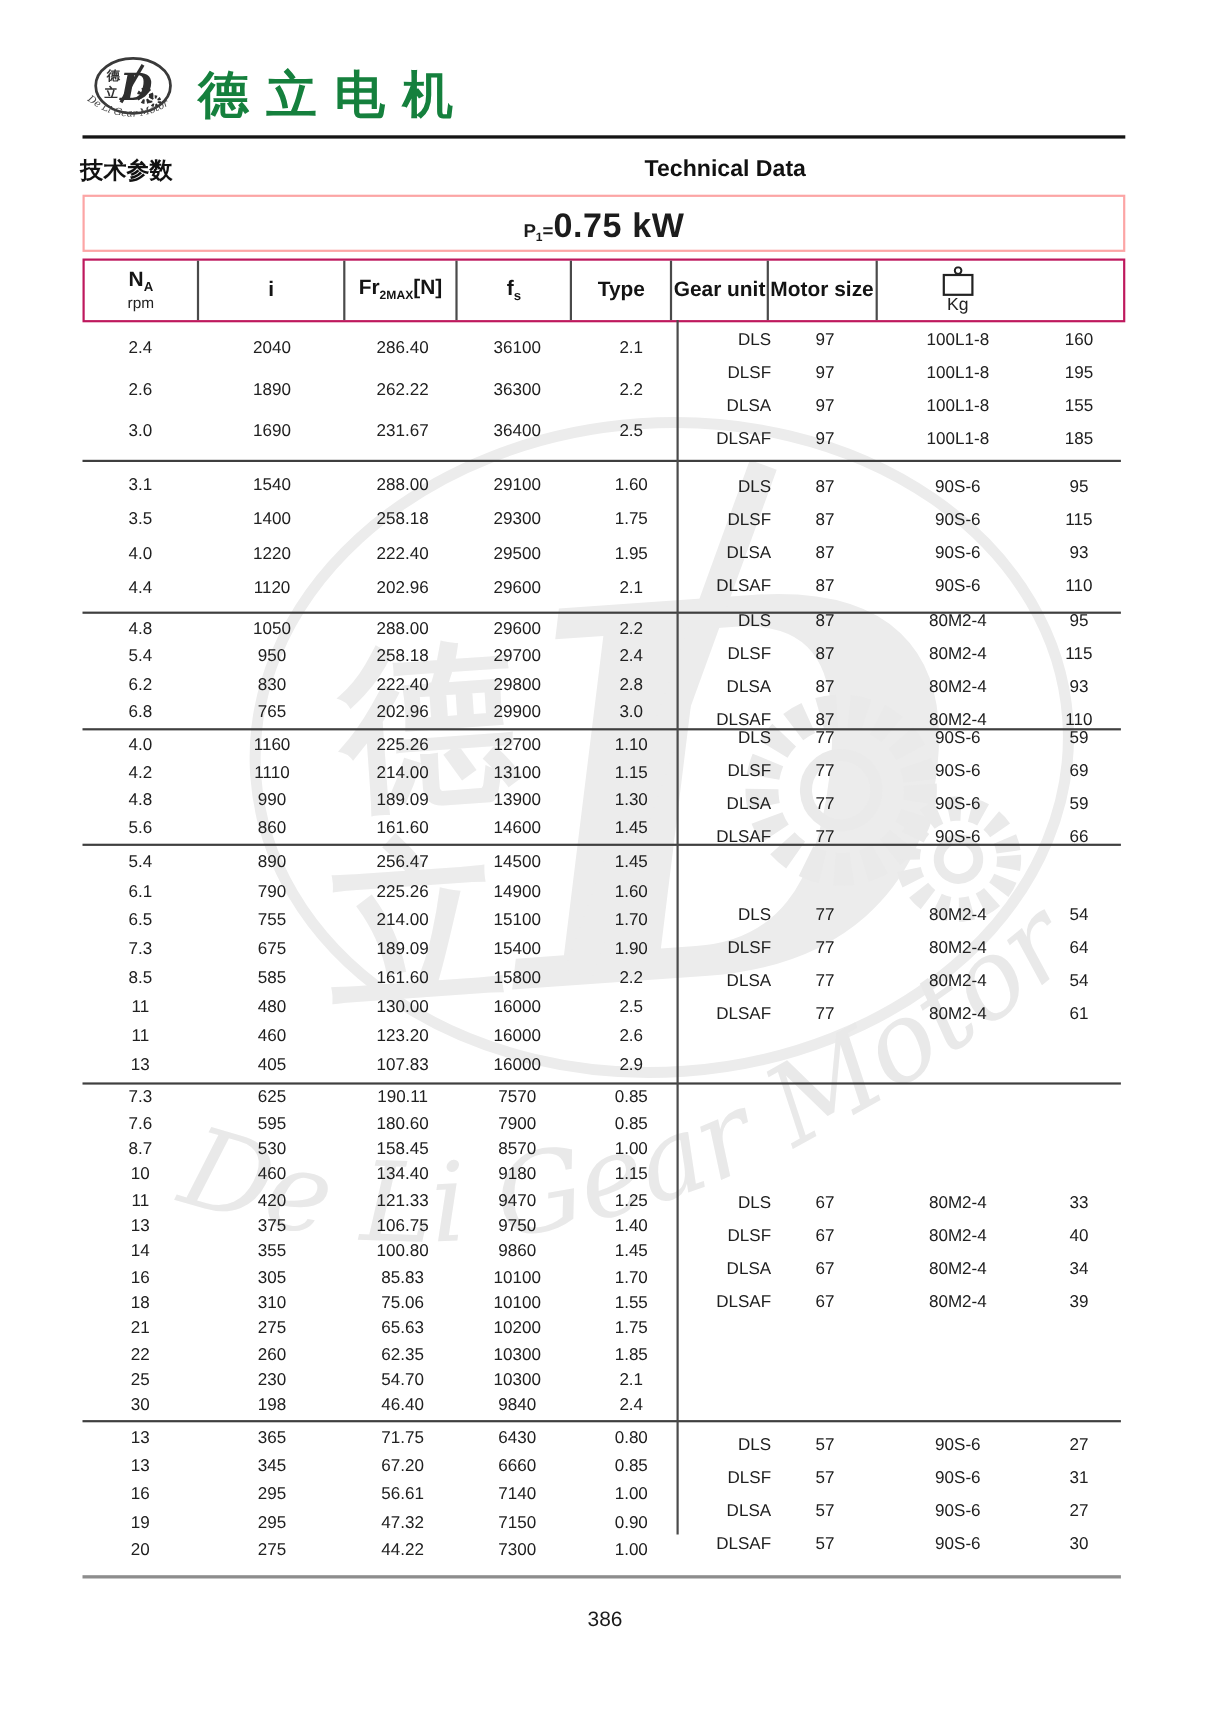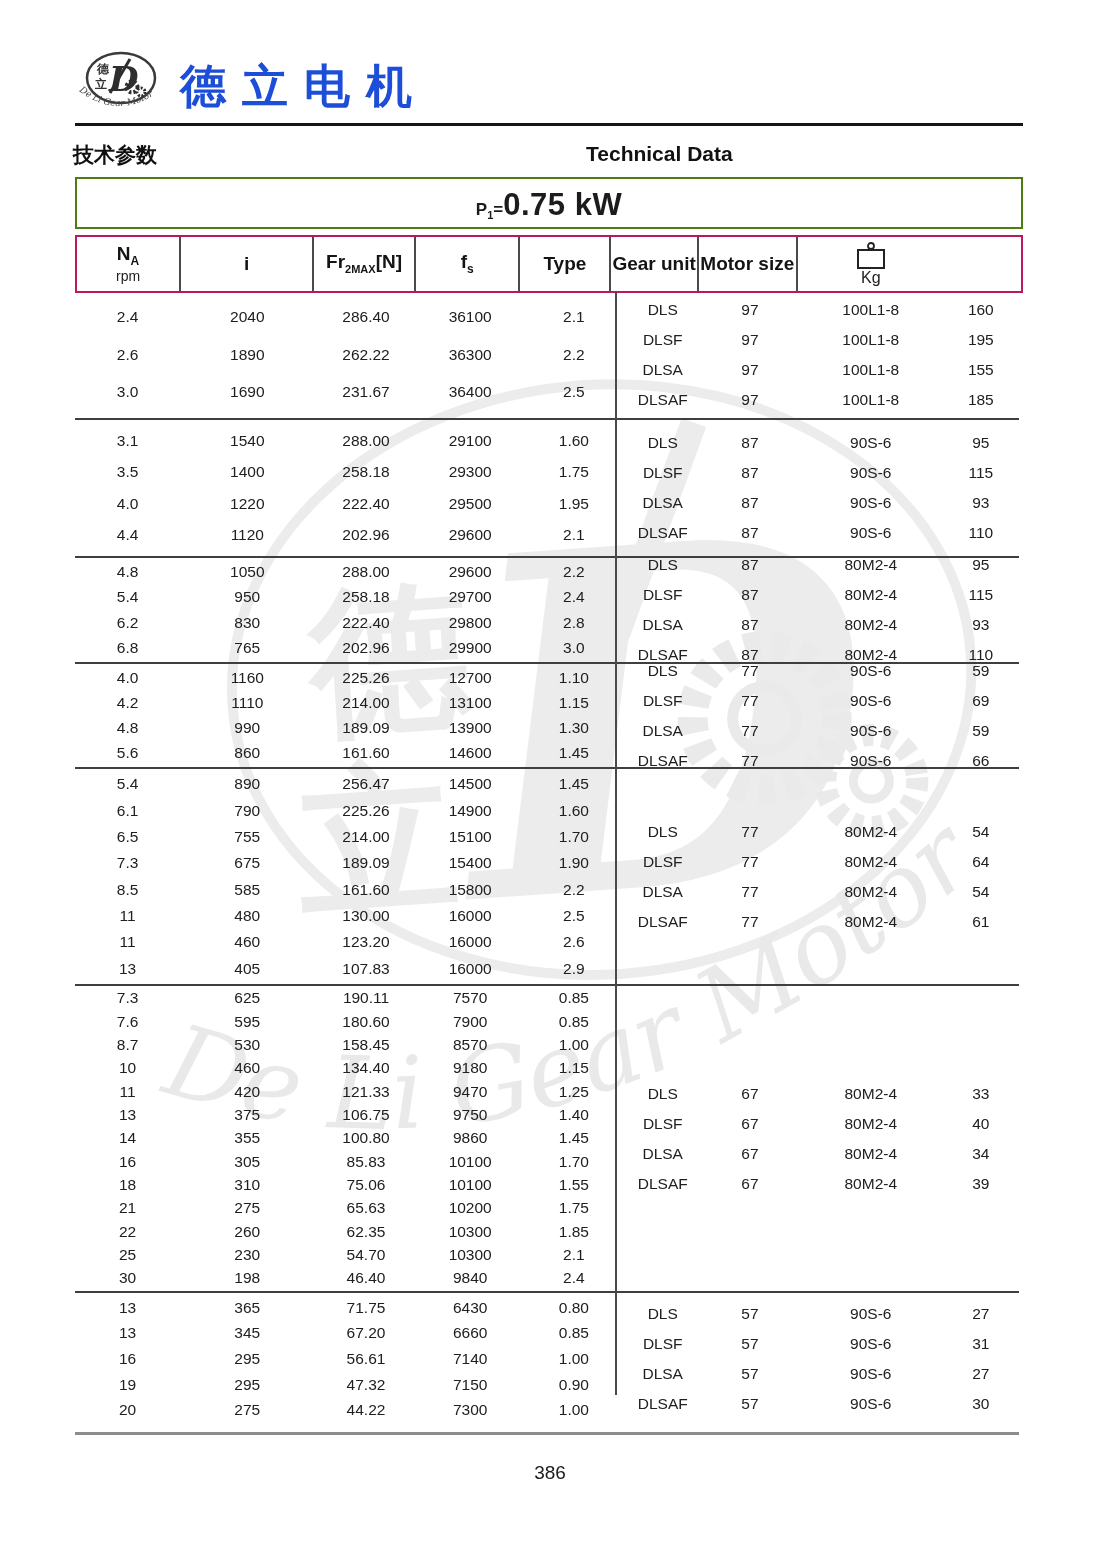--- a/index.html
+++ b/index.html
@@ -8,31 +8,31 @@
     font-family:"Liberation Sans", sans-serif; color:#1c1c1c; overflow:hidden;
   }
   .wm{position:absolute;left:0;top:0;z-index:0;}
   .content{position:relative;z-index:1;}
 
   
   .logo{position:absolute;left:72px;top:46px;}
   .brand-title{
     position:absolute;left:180px;top:56px;width:420px;
     font-family:"DejaVu Serif", serif;
-    font-size:46px;font-weight:bold;letter-spacing:16px;color:#1d4ed8;
+    font-size:46px;font-weight:bold;letter-spacing:16px;color:#15803d;
   }
   .top-rule{position:absolute;left:75px;top:123px;width:948px;height:3px;background:#151515;}
 
   .section-cn{position:absolute;left:73px;top:141px;font-size:21px;font-weight:bold;color:#111;}
   .section-en{position:absolute;left:586px;top:142px;font-size:21px;font-weight:bold;color:#111;}
 
   
   .p1-box{
     position:absolute;left:75px;top:177px;width:944px;height:48px;
-    border:2px solid #4d7c0f;background:transparent;
+    border:2px solid #fca5a5;background:transparent;
     display:flex;align-items:baseline;justify-content:center;
   }
   .p1-box .inner{display:flex;align-items:baseline;margin-top:8px;}
   .p1-label{font-size:17px;font-weight:bold;}
   .p1-label sub{font-size:11px;}
   .p1-value{font-size:31px;font-weight:bold;letter-spacing:0.5px;}
 
   
   .thead{
     position:absolute;left:75px;top:235px;width:944px;height:54px;
@@ -67,21 +67,21 @@
   .group:nth-child(6){height:307px;}
   .group:nth-child(7){height:170px;border-bottom:none;}
   .group:nth-child(7) .lblock{padding-bottom:38px;}
   .group:nth-child(7) .rblock{padding-bottom:38px;}
   .lblock{width:57.2%;display:flex;flex-direction:column;justify-content:space-evenly;box-sizing:border-box;}
   .rblock{width:42.8%;display:flex;flex-direction:column;justify-content:center;box-sizing:border-box;}
   .drow{display:grid;grid-template-columns:105fr 134fr 103fr 105fr 92fr;line-height:22px;}
   .mrow{display:grid;grid-template-columns:88fr 100fr 147fr 78fr;line-height:22px;margin:4px 0;}
   .dcell{font-size:15.5px;color:#202020;text-align:center;white-space:nowrap;}
   .cell-fs{padding-left:10px;}
-  .cell-type{text-align:center;padding-left:11%;}
+  .cell-type{text-align:right;padding-left:11%;}
 
   
   .page-num{position:absolute;left:0;top:1462px;width:1100px;text-align:center;
     font-size:19px;color:#1a1a1a;}
 </style>
 </head>
 <body>
 
 <div class="page">
 

